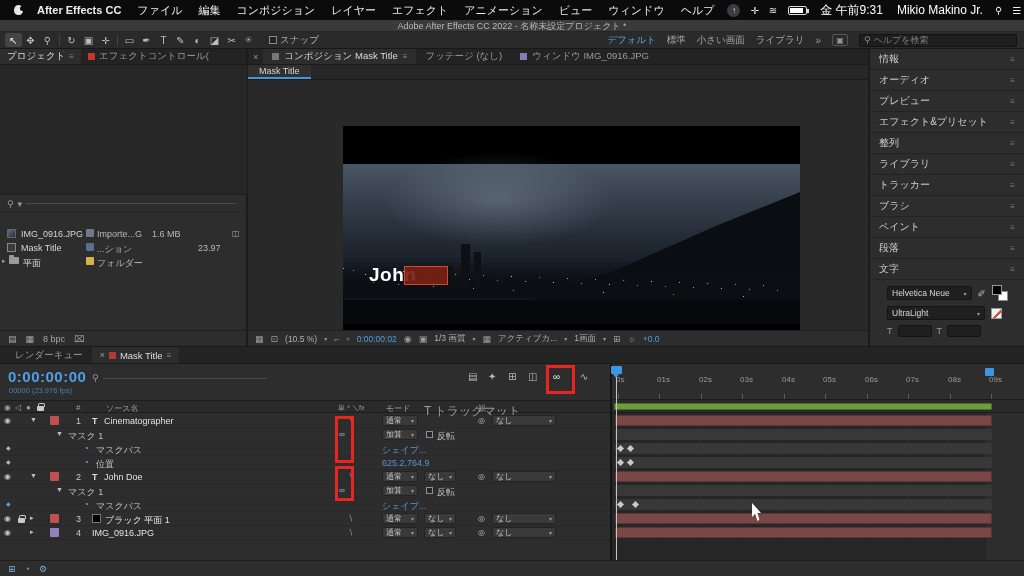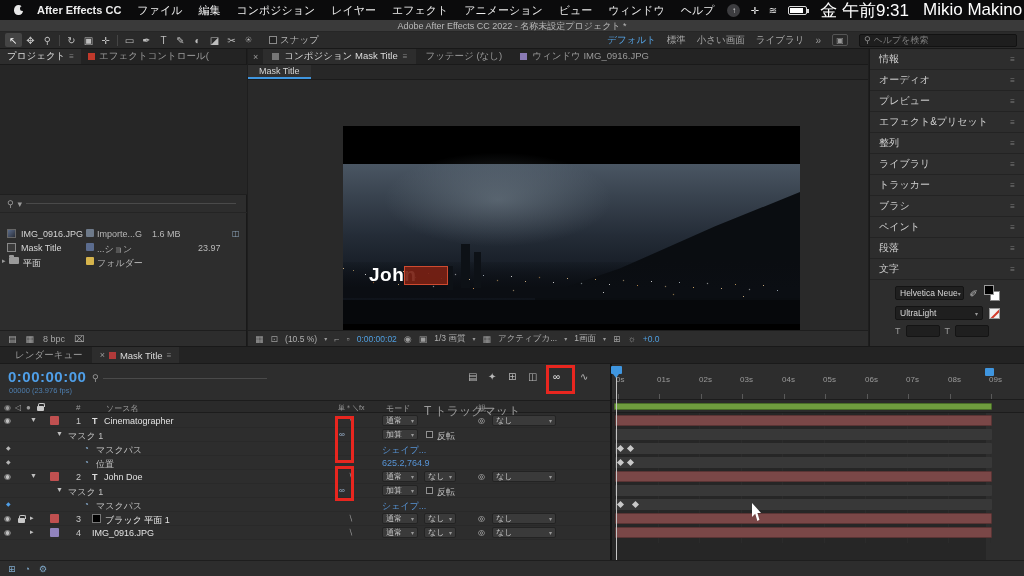--- a/index.html
+++ b/index.html
@@ -11,21 +11,21 @@
 .apple-logo{width:9px;height:10px;background:#e8e8e8;border-radius:50% 50% 46% 46%;position:relative;margin:0 6px;flex:0 0 auto}
 .apple-logo::after{content:"";position:absolute;right:-2px;top:1px;width:5px;height:5px;background:#0b0b0c;border-radius:50%}
 .mi{color:#ededed;font-size:11px;margin:0 8px;white-space:nowrap}
 .mi-app{font-weight:bold}
 .mb-spacer{flex:1}
 .status-circle{width:13px;height:13px;border-radius:50%;background:#3d3d40;color:#ddd;font-size:8px;display:inline-flex;align-items:center;justify-content:center;margin:0 5px;flex:0 0 auto}
 .mstat{color:#eee;font-size:10px;margin:0 5px}
 .battery{width:19px;height:9px;border:1px solid #ddd;border-radius:2px;position:relative;margin:0 6px;flex:0 0 auto}
 .battery i{position:absolute;left:1px;top:1px;bottom:1px;width:13px;background:#fff;display:block}
 .battery::after{content:"";position:absolute;right:-3px;top:2px;width:2px;height:4px;background:#ddd}
-.mclock,.muser{color:#fff;font-size:17px;margin:12px 7px;white-space:nowrap}
+.mclock,.muser{color:#fff;font-size:12px;margin:12px 7px;white-space:nowrap}
 
 .titlebar{position:absolute;left:0;top:20px;width:1024px;height:12px;background:#3a3a3a;border-bottom:1px solid #262626;text-align:center;font-size:9px;color:#b9b9b9;line-height:12px;z-index:19}
 
 .toolbar{position:absolute;left:0;top:32px;width:1024px;height:17px;background:#2a2a2a;border-bottom:1px solid #181818;display:flex;align-items:center;padding:0 5px;z-index:18}
 .tool{width:17px;height:14px;color:#bdbdbd;font-size:10px;display:inline-flex;align-items:center;justify-content:center;flex:0 0 auto}
 .tool.active{background:#454545;border-radius:2px;color:#fff}
 .tsep{width:1px;height:11px;background:#454545;margin:0 3px}
 .snap-group{display:flex;align-items:center;margin-left:12px;gap:3px}
 .checkbox{width:8px;height:8px;border:1px solid #8a8a8a;background:#222;display:inline-block}
 .snap-label{font-size:9.5px;color:#b5b5b5}
@@ -90,21 +90,21 @@
  130px 20px 0 #ffb36b,170px 22px 1px #ffd9a0,260px 24px 0 #fff,330px 26px 1px #ffca7a,400px 28px 0 #ffd9a0}
 .john{position:absolute;left:26px;top:100px;font-size:19px;font-weight:bold;color:#fff;letter-spacing:.5px}
 .mask-redbox{position:absolute;left:61px;top:102px;width:44px;height:19px;background:rgba(120,33,20,.92);border:1px solid #cf4a30}
 .comp-footer{position:absolute;left:0;bottom:0;width:100%;height:16px;background:#2d2d2d;border-top:1px solid #1e1e1e;display:flex;align-items:center;gap:7px;padding:0 7px;font-size:8.5px;color:#b0b0b0;white-space:nowrap;overflow:hidden}
 .cf-ic{color:#9c9c9c;font-size:9px}
 .blue{color:#4f9fe0}
 
 .dock{left:869px;top:49px;width:155px;height:297px;border-left:1px solid #191919;background:#2d2d2d}
 .dock-h{height:21px;border-bottom:1px solid #232323;display:flex;align-items:center;padding:0 9px;font-size:10px;color:#cfcfcf}
 .dock-h i{margin-left:auto;color:#7e7e7e;font-size:8px}
-.char-panel{position:absolute;left:0;top:231px;width:155px;height:66px;padding:5px 25px;background:#2d2d2d}
+.char-panel{position:absolute;left:0;top:231px;width:155px;height:66px;padding:5px 17px;background:#2d2d2d}
 .crow{display:flex;align-items:center;gap:6px;margin-bottom:5px}
 .cdrop{display:flex;align-items:center;background:#1f1f1f;border:1px solid #141414;border-radius:2px;height:14px;width:98px;padding:0 4px;font-size:8.5px;color:#d8d8d8;white-space:nowrap;overflow:hidden}
 .cdrop .caret{margin-left:auto}
 .swatch-wrap{position:relative;width:16px;height:16px;flex:0 0 auto}
 .sw-b{position:absolute;right:0;bottom:0;width:10px;height:10px;background:#fff;border:1px solid #888}
 .sw-a{position:absolute;left:0;top:0;width:10px;height:10px;background:#000;border:1px solid #999}
 .none-swatch{width:11px;height:11px;background:#f2f2f2;border:1px solid #999;position:relative;overflow:hidden;flex:0 0 auto}
 .none-swatch::after{content:"";position:absolute;left:-3px;top:4px;width:18px;height:2px;background:#d23b2a;transform:rotate(-45deg)}
 .mini-dd{width:34px;height:12px;background:#1f1f1f;border:1px solid #141414;border-radius:2px}
 .char-mini{display:flex;align-items:center;gap:5px;color:#9a9a9a;font-size:9px}

